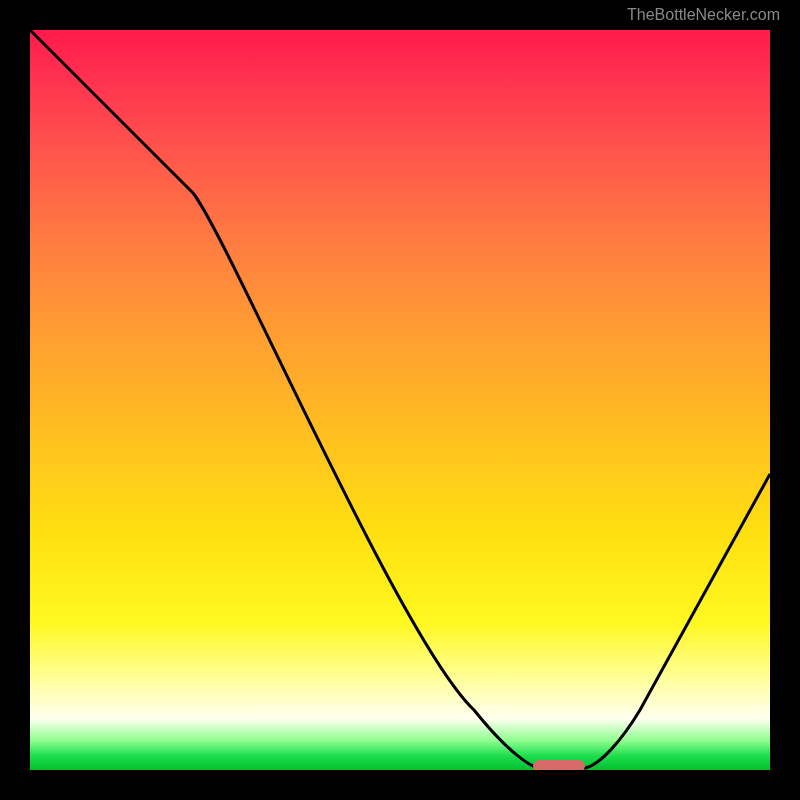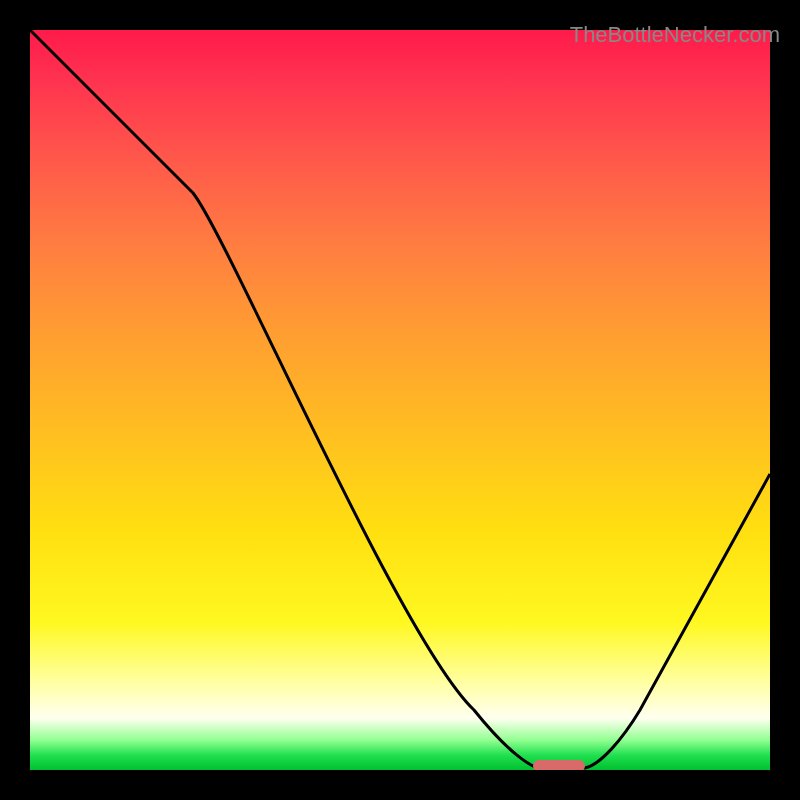--- a/index.html
+++ b/index.html
@@ -6,24 +6,24 @@
     margin: 0;
     padding: 0;
     width: 800px;
     height: 800px;
     background: #000;
     position: relative;
     font-family: Arial, sans-serif;
   }
   .watermark {
     position: absolute;
-    top: 22px;
+    top: 6px;
     right: 20px;
     color: #888;
-    font-size: 22px;
+    font-size: 16px;
     font-weight: 500;
     z-index: 10;
   }
   .chart-area {
     position: absolute;
     left: 30px;
     top: 30px;
     width: 740px;
     height: 740px;
   }

